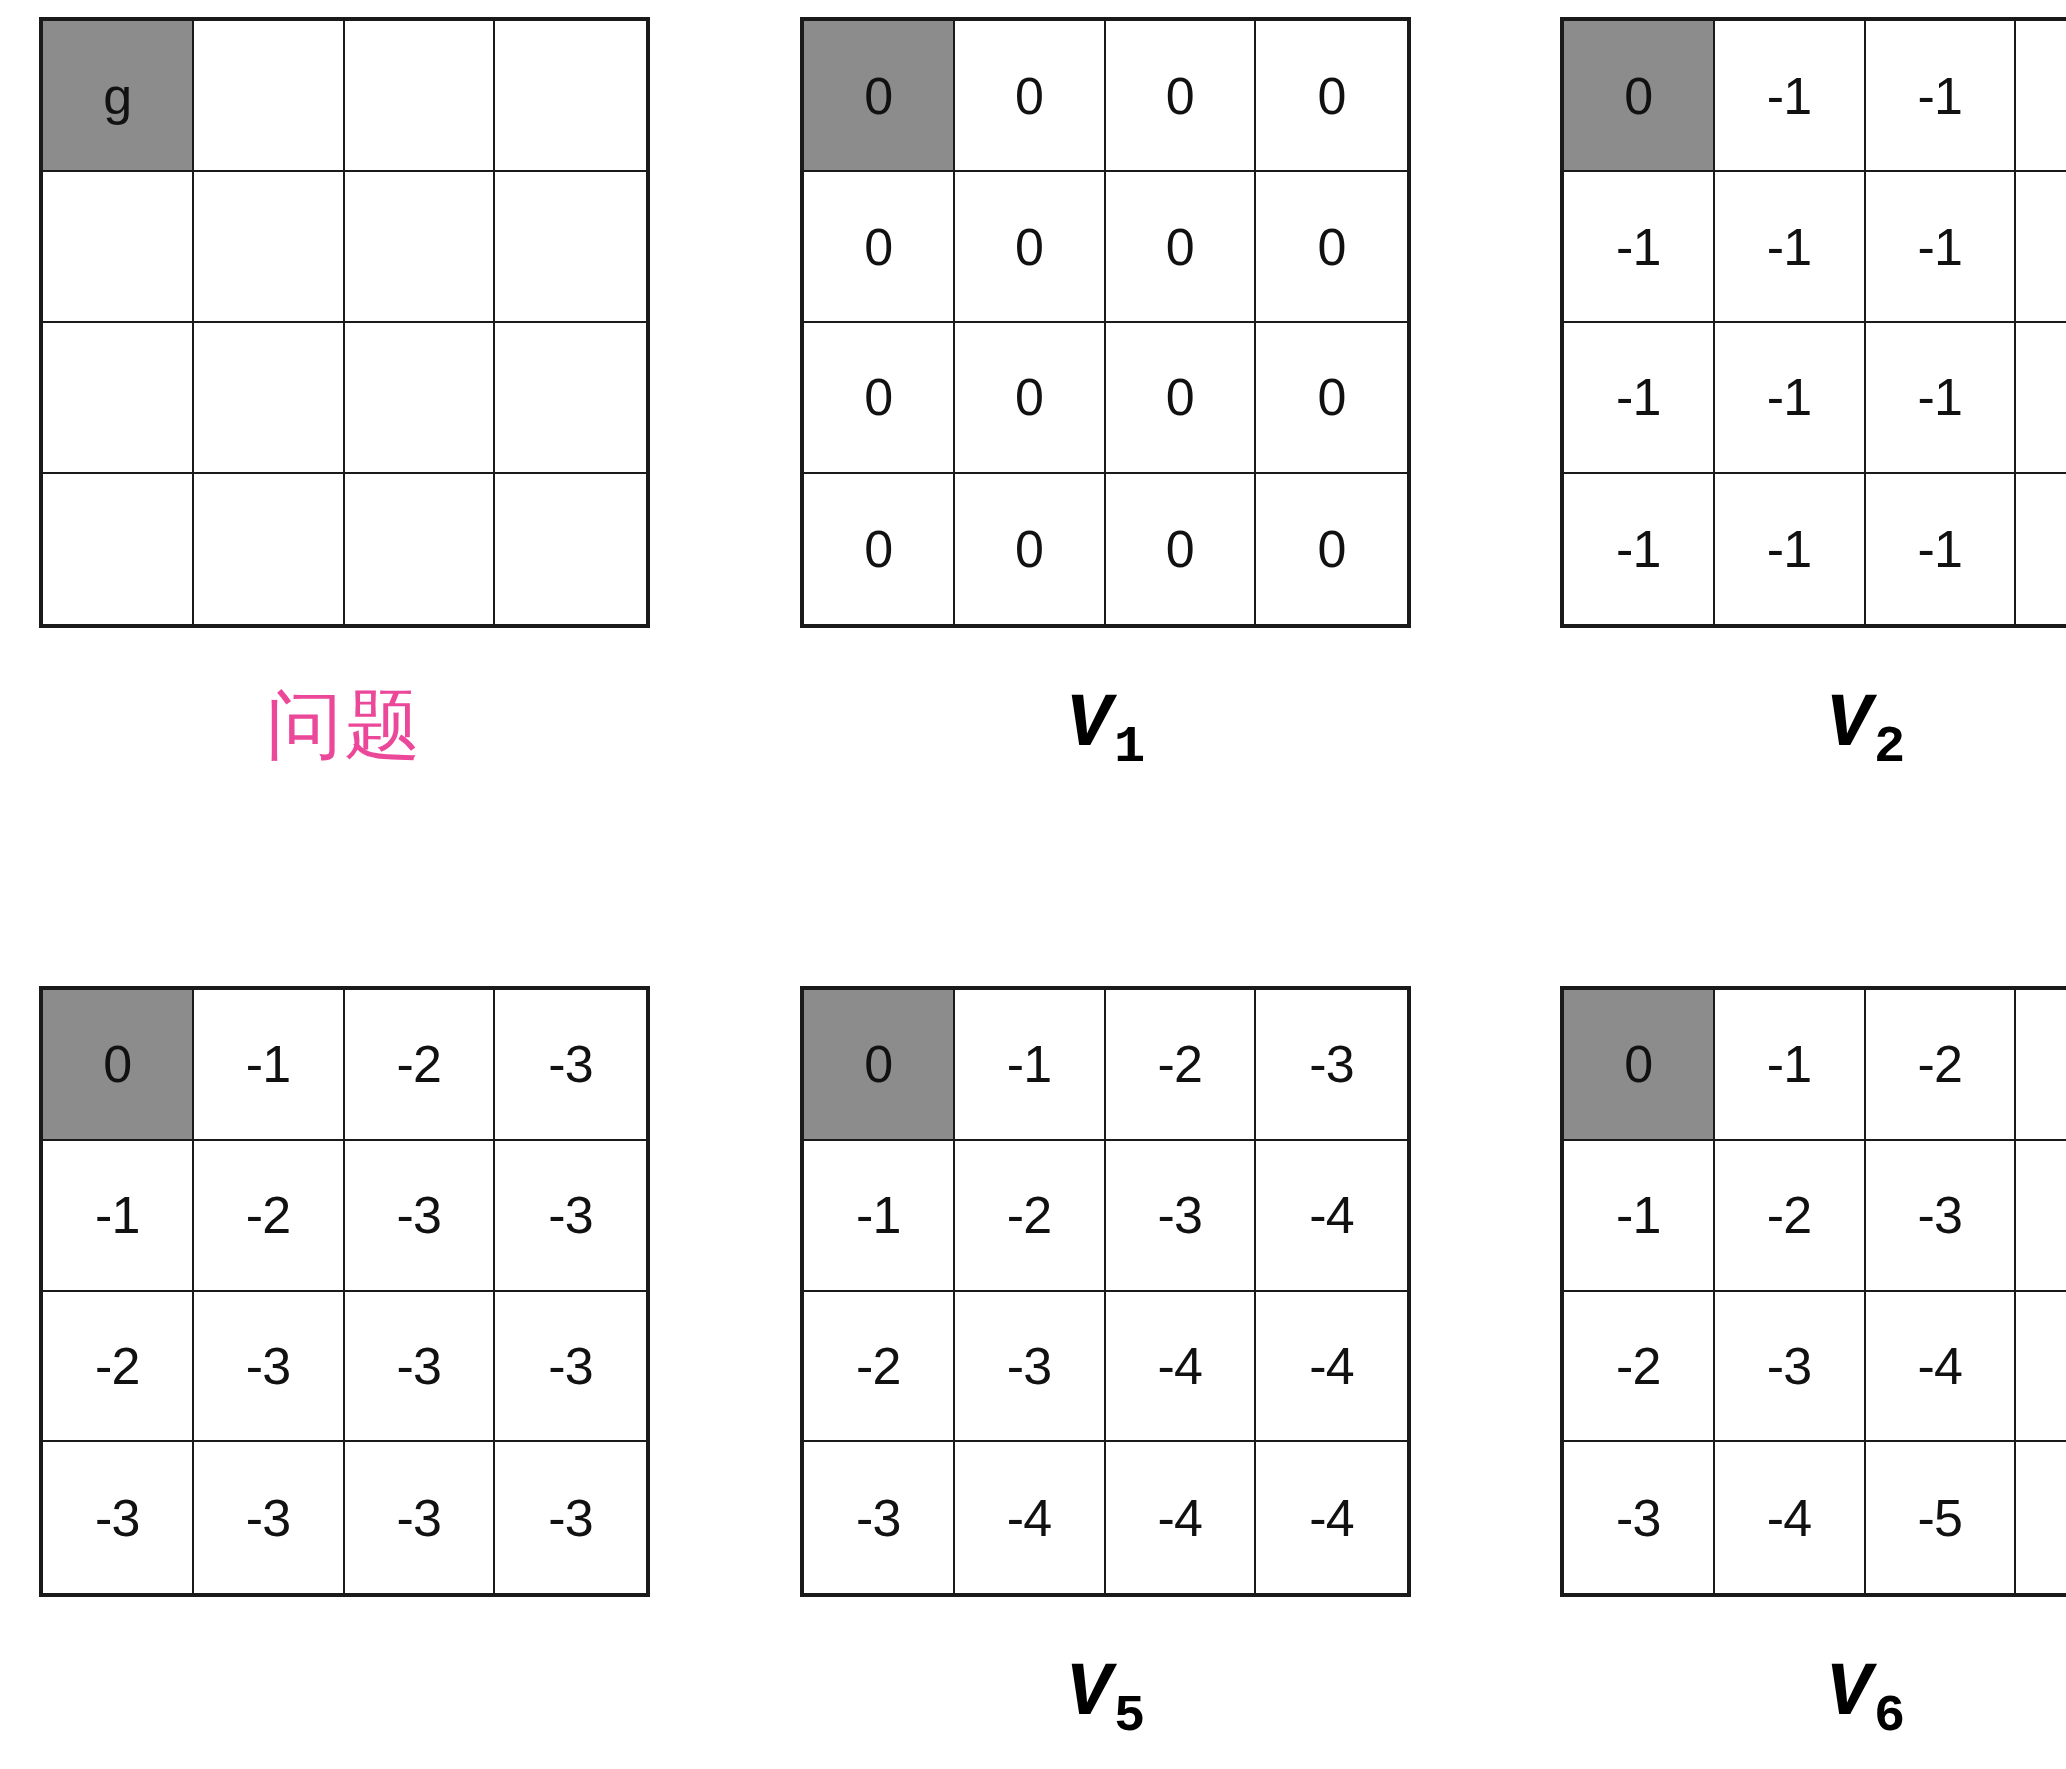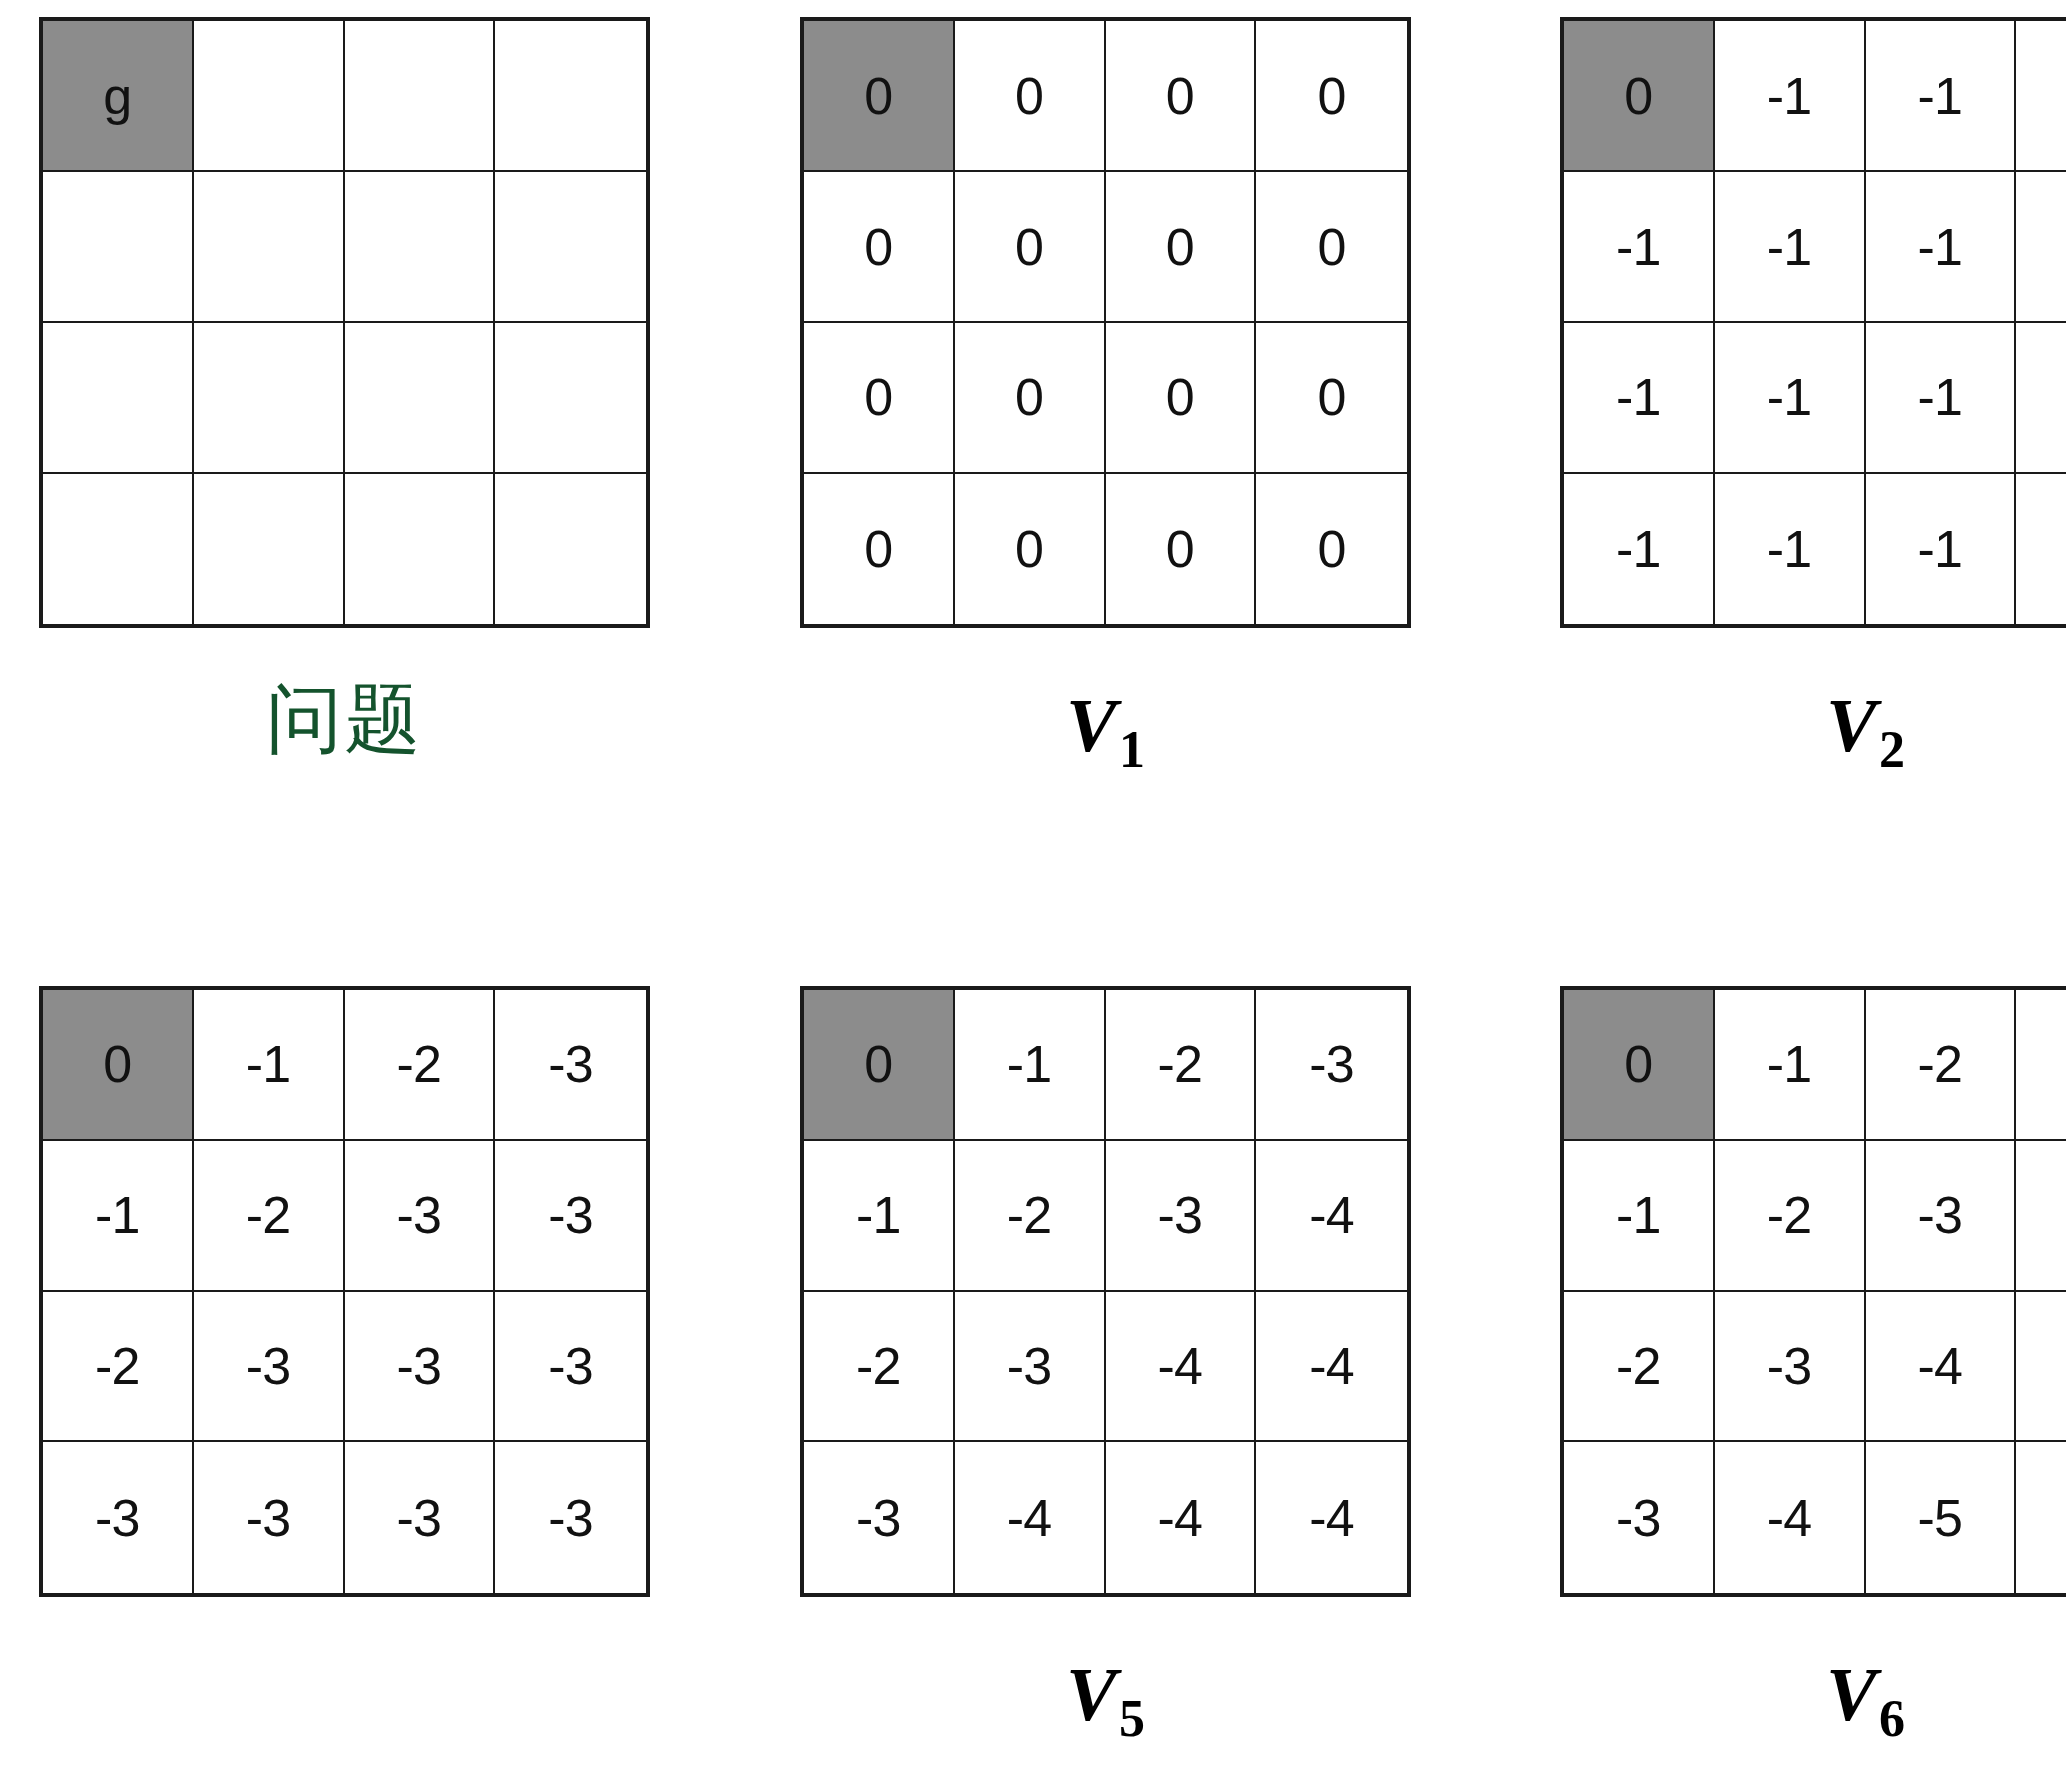--- a/index.html
+++ b/index.html
@@ -62,40 +62,40 @@
   
   .caption {
     width: 100%;
     text-align: center;
     margin-top: 50px;
     height: 95px;
     line-height: 95px;
     white-space: nowrap;
   }
   .cap-var {
-    font-family: Liberation Serif, serif;
+    font-family: Liberation Mono, monospace;
     font-style: italic;
     font-weight: bold;
     font-size: 76px;
     color: #000000;
   }
   .cap-var .sub {
     font-style: normal;
     font-weight: bold;
     font-size: 52px;
     vertical-align: -0.30em;
     margin-left: 2.5px;
     letter-spacing: 0;
   }
   .cap-cjk {
-    font-family: Liberation Mono, monospace;
+    font-family: Liberation Serif, serif;
     font-style: normal;
     font-weight: 400;
     font-size: 76px;
-    color: #14532d;
+    color: #ec4899;
     letter-spacing: 2.5px;
   }
 </style>
 </head>
 <body>
 
 <div id="board">
     <div class="panel" style="left: 39px; top: 17.4px;">
       <div class="grid">
         <div class="cell shaded">g</div>

